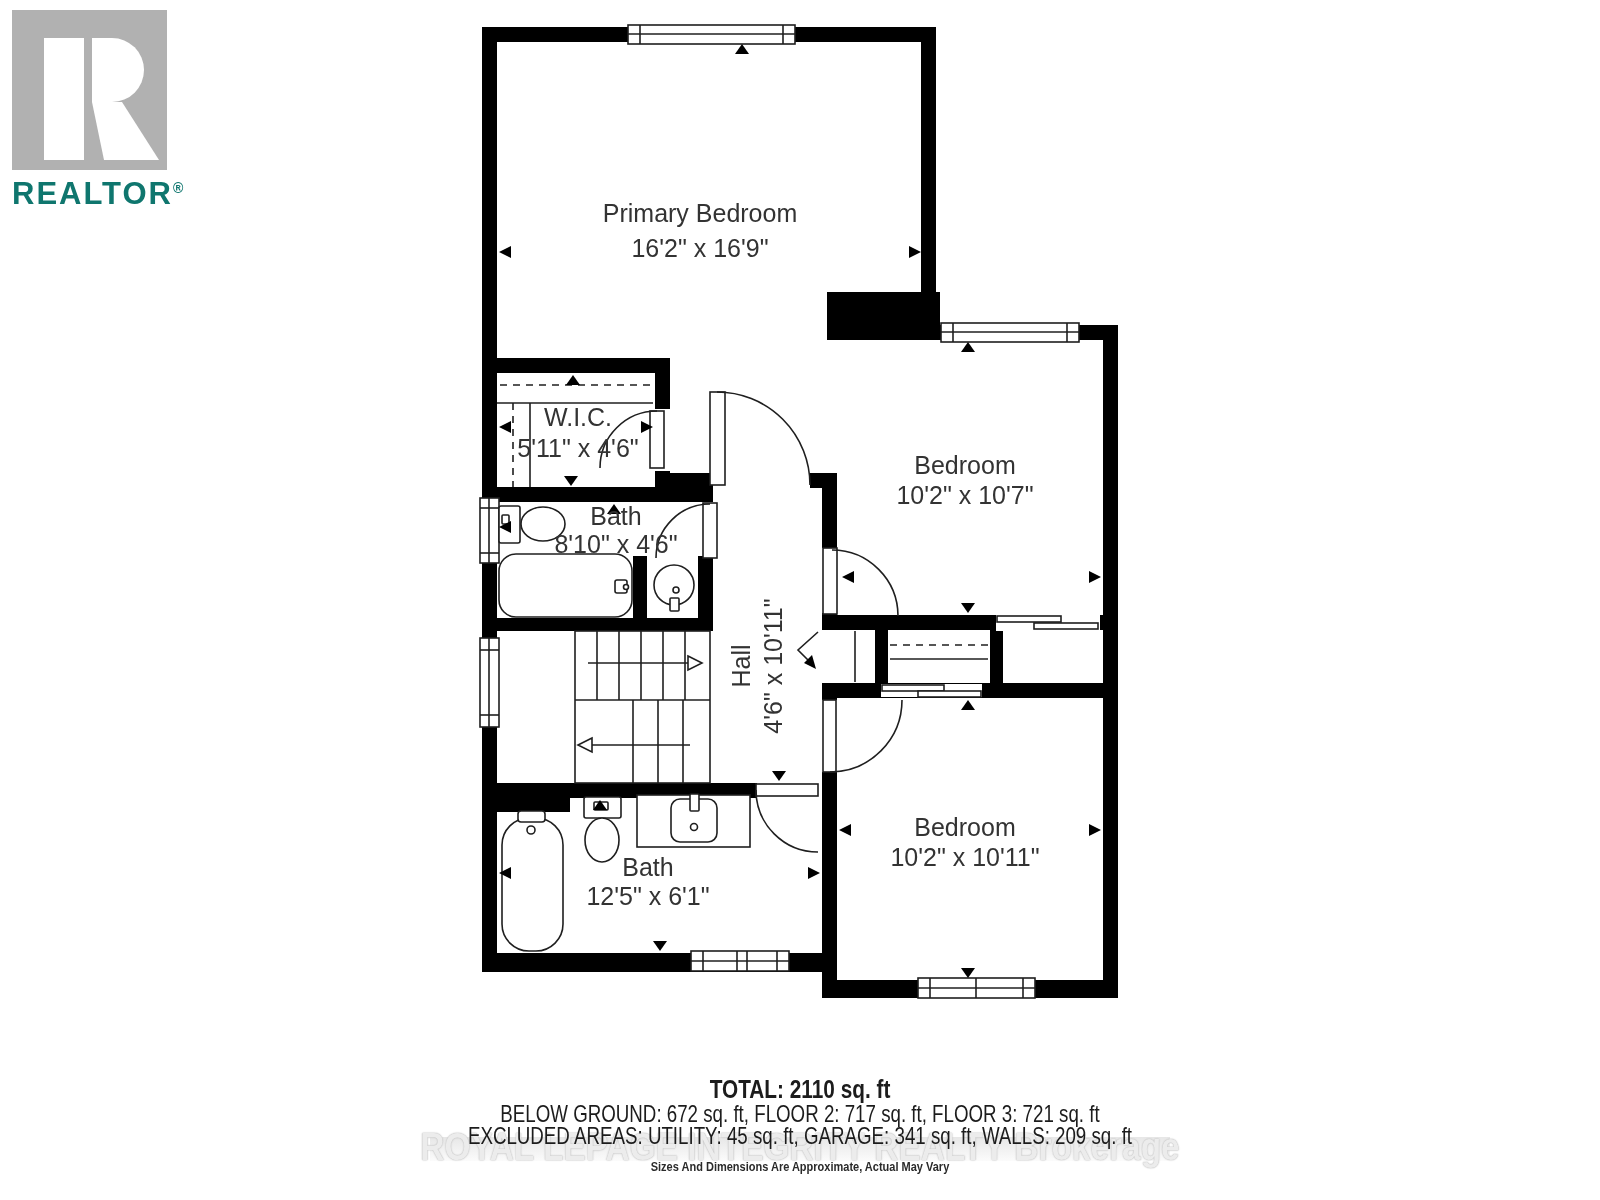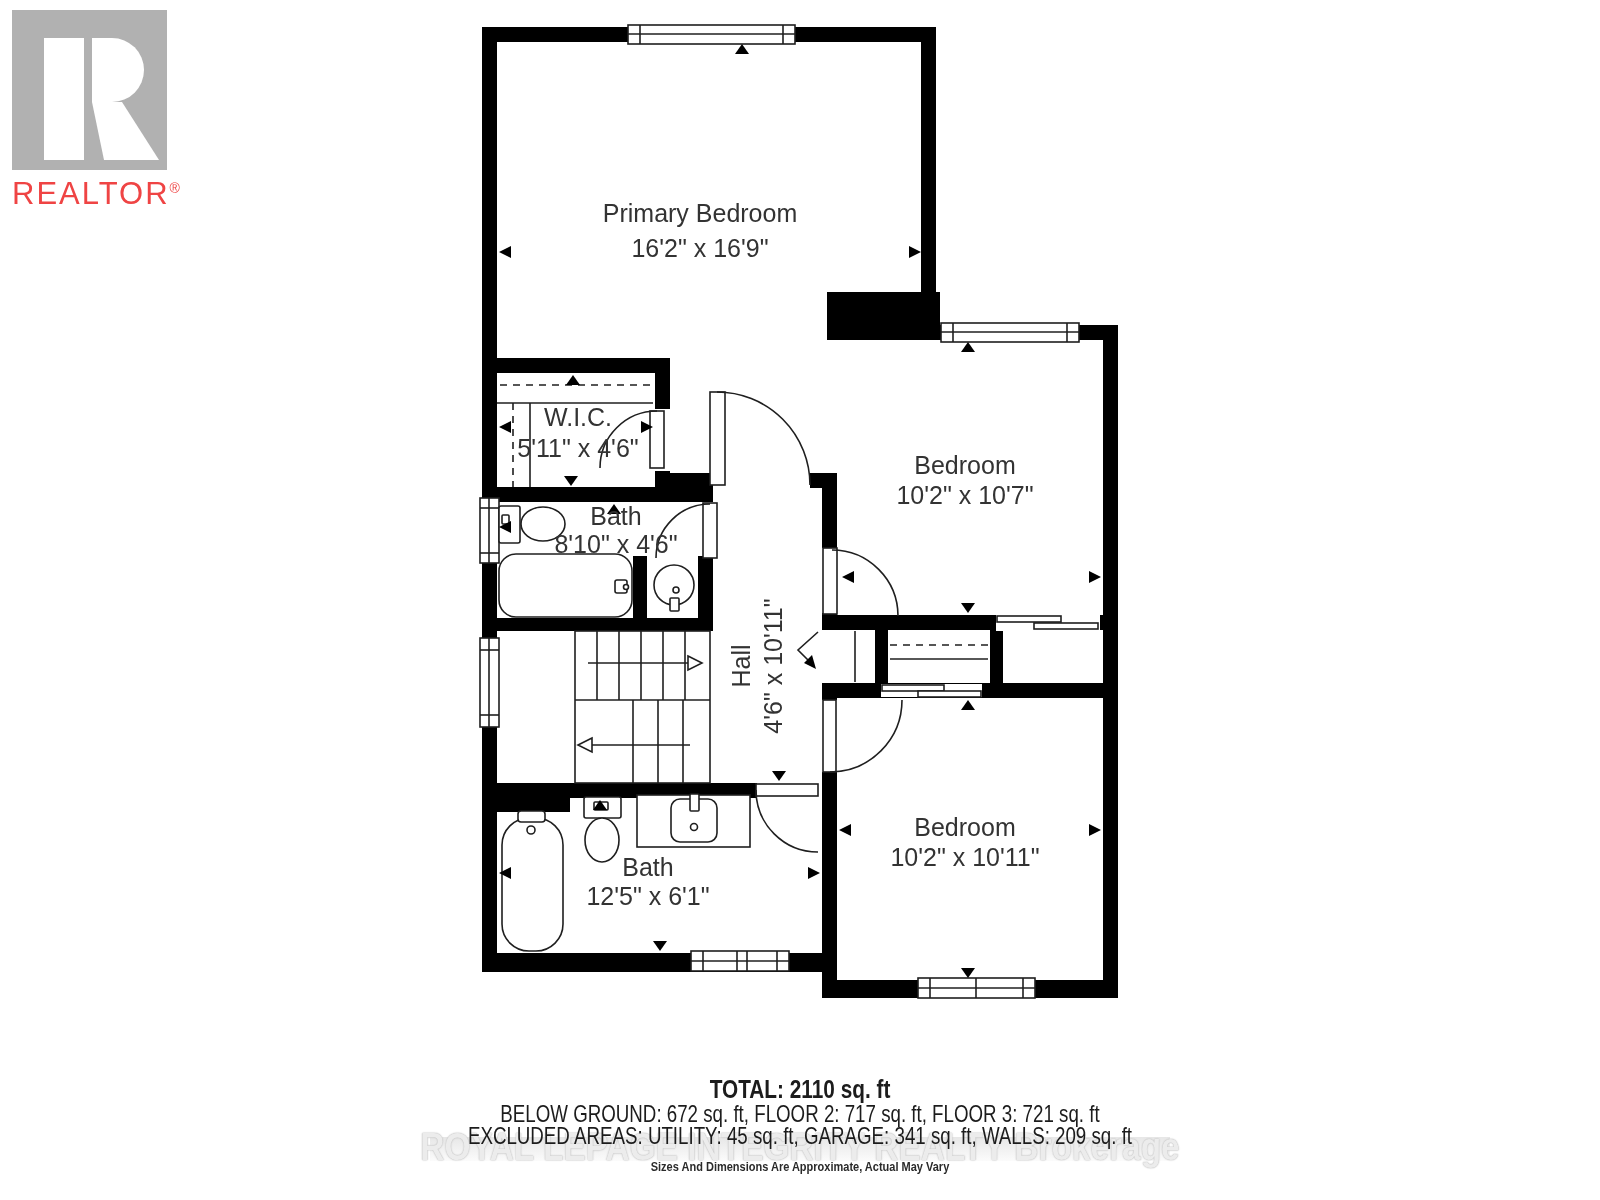--- a/index.html
+++ b/index.html
@@ -1,21 +1,21 @@
 <!DOCTYPE html>
 <html><head>
 <meta charset="utf-8">
 <style>
   html,body{margin:0;padding:0;background:#ffffff;}
   #stage{position:relative;width:1600px;height:1200px;background:#ffffff;overflow:hidden;
          font-family:"Liberation Sans", sans-serif;}
   
   #logo{position:absolute;left:12px;top:10px;width:220px;height:210px;}
   #logo-text{position:absolute;left:0px;top:166px;font-size:31px;letter-spacing:2px;
-             color:#ef4444;font-weight:400;white-space:nowrap;}
+             color:#0f766e;font-weight:700;white-space:nowrap;}
   #logo-text sup{font-size:14px;}
   
   #plan{position:absolute;left:0;top:0;width:1600px;height:1200px;}
   .wall{fill:#000000;}
   .thin{stroke:#1f1f1f;stroke-width:1.6;fill:none;}
   .thinw{stroke:#1f1f1f;stroke-width:1.6;fill:#ffffff;}
   .dash{stroke:#1f1f1f;stroke-width:1.6;fill:none;stroke-dasharray:7 6;}
   .arrow{fill:#000000;}
   .openarrow{fill:#ffffff;stroke:#1f1f1f;stroke-width:1.6;}
   .roomname,.roomdims{fill:#333333;font-size:25px;font-family:"Liberation Sans",sans-serif;}

